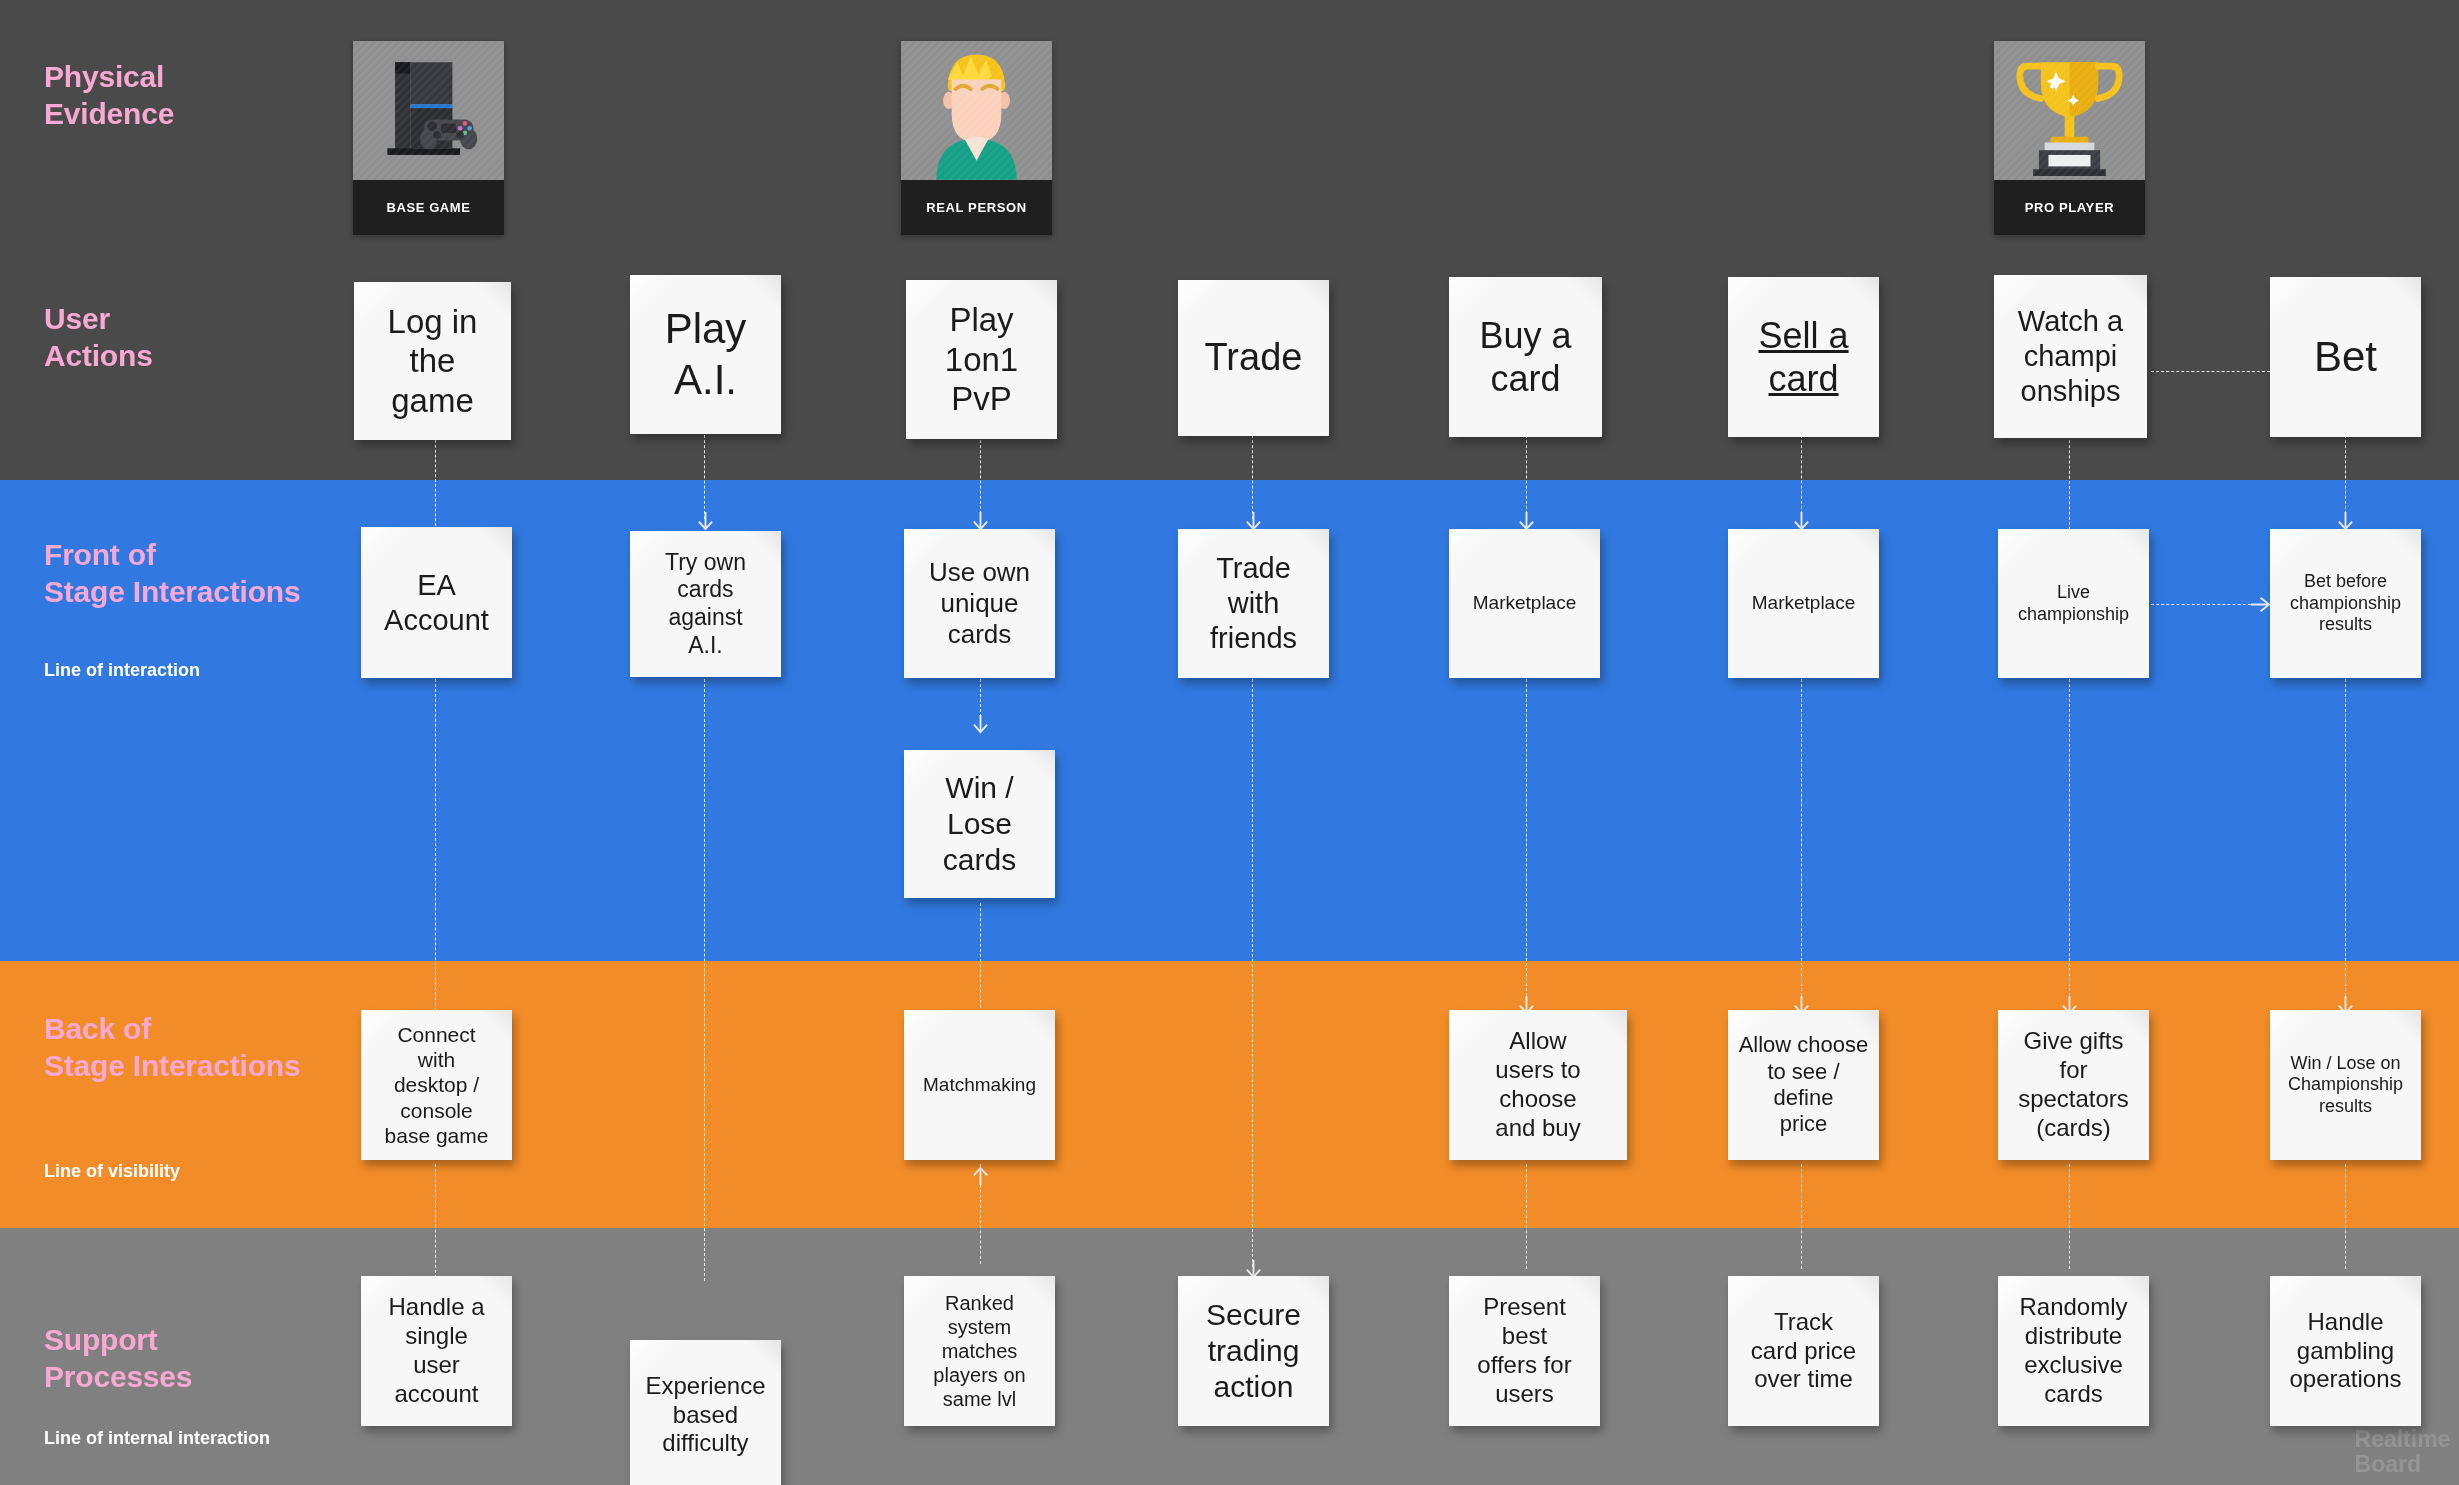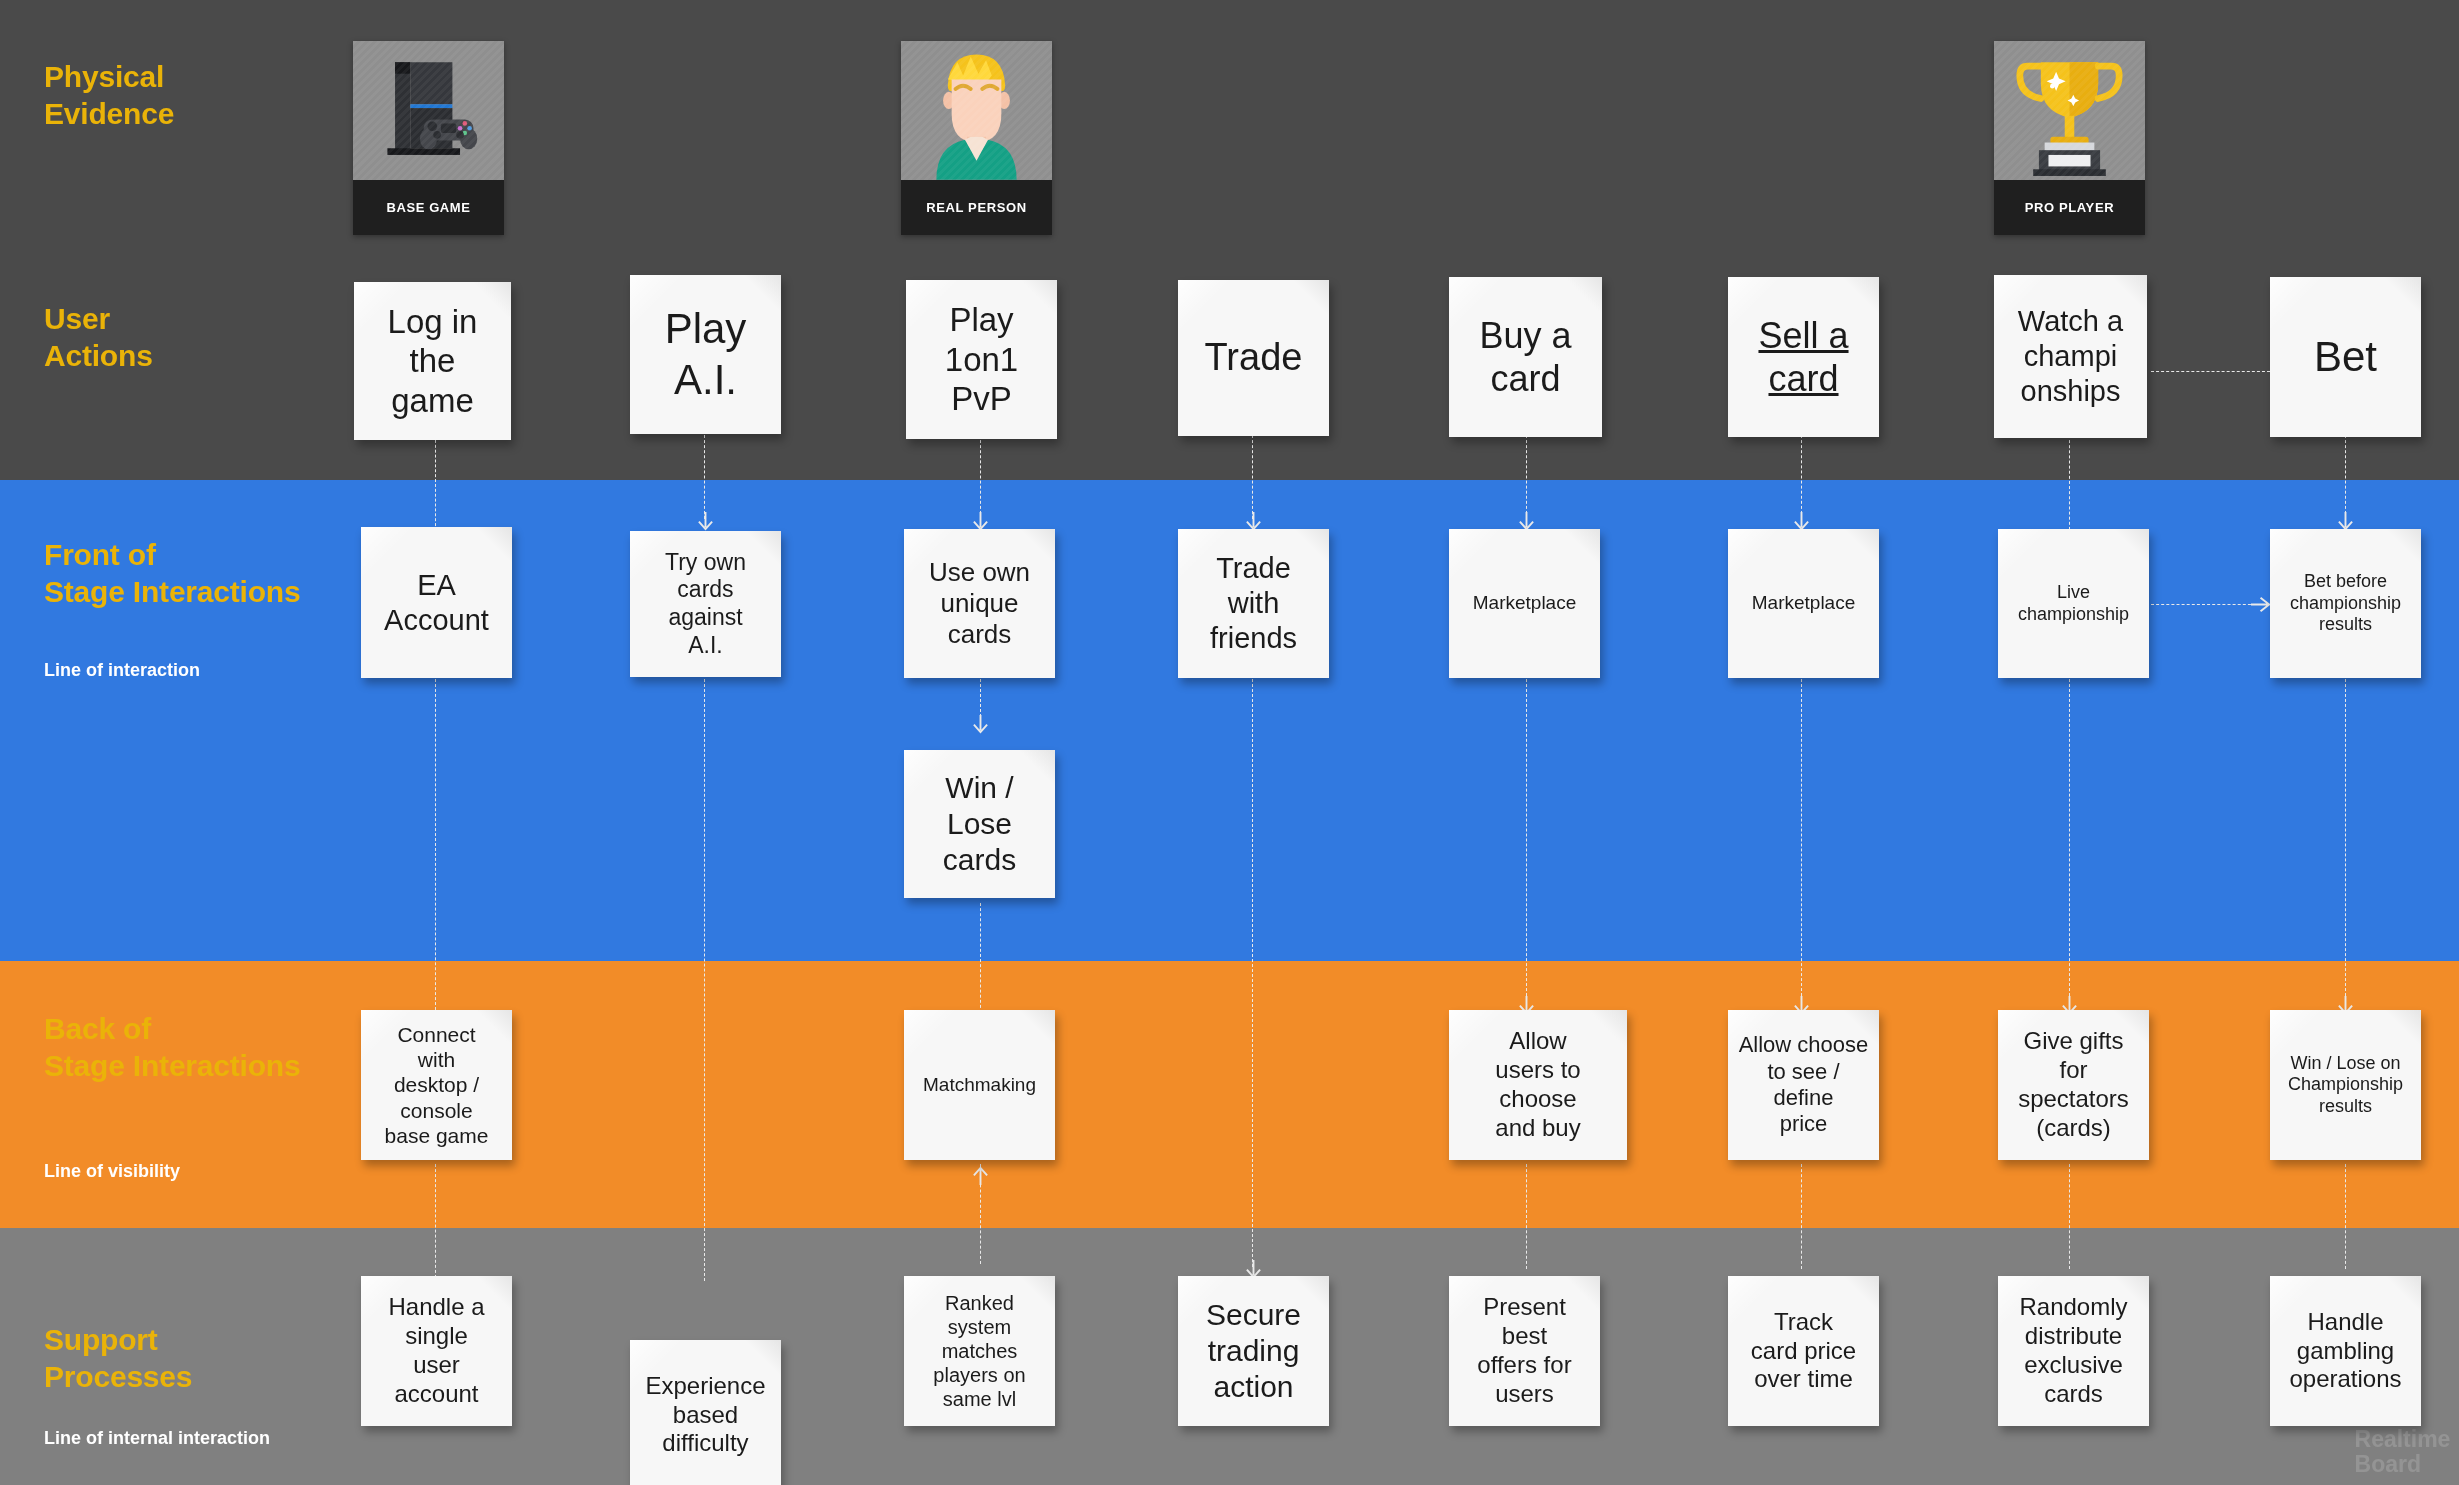--- a/index.html
+++ b/index.html
@@ -14,21 +14,21 @@
   
   .band { position: absolute; left: 0; width: 2460px; }
   #band-physical { top: 0;    height: 480px;  background: #4a4a4a; }
   #band-front    { top: 480px; height: 481px; background: #3179E0; }
   #band-back     { top: 961px; height: 268px; background: #F28C28; }
   #band-support  { top: 1228px; height: 257px; background: #808080; }
 
   
   .row-label {
     position: absolute;
-    color: #eab308;
+    color: #f9a8d4;
     font-weight: bold;
     line-height: 1.22;
     letter-spacing: -0.2px;
     z-index: 6;
     white-space: pre-line;
   }
   .row-label.big { font-size: 30px; }
   .sub-label {
     position: absolute;
     color: #ffffff;

